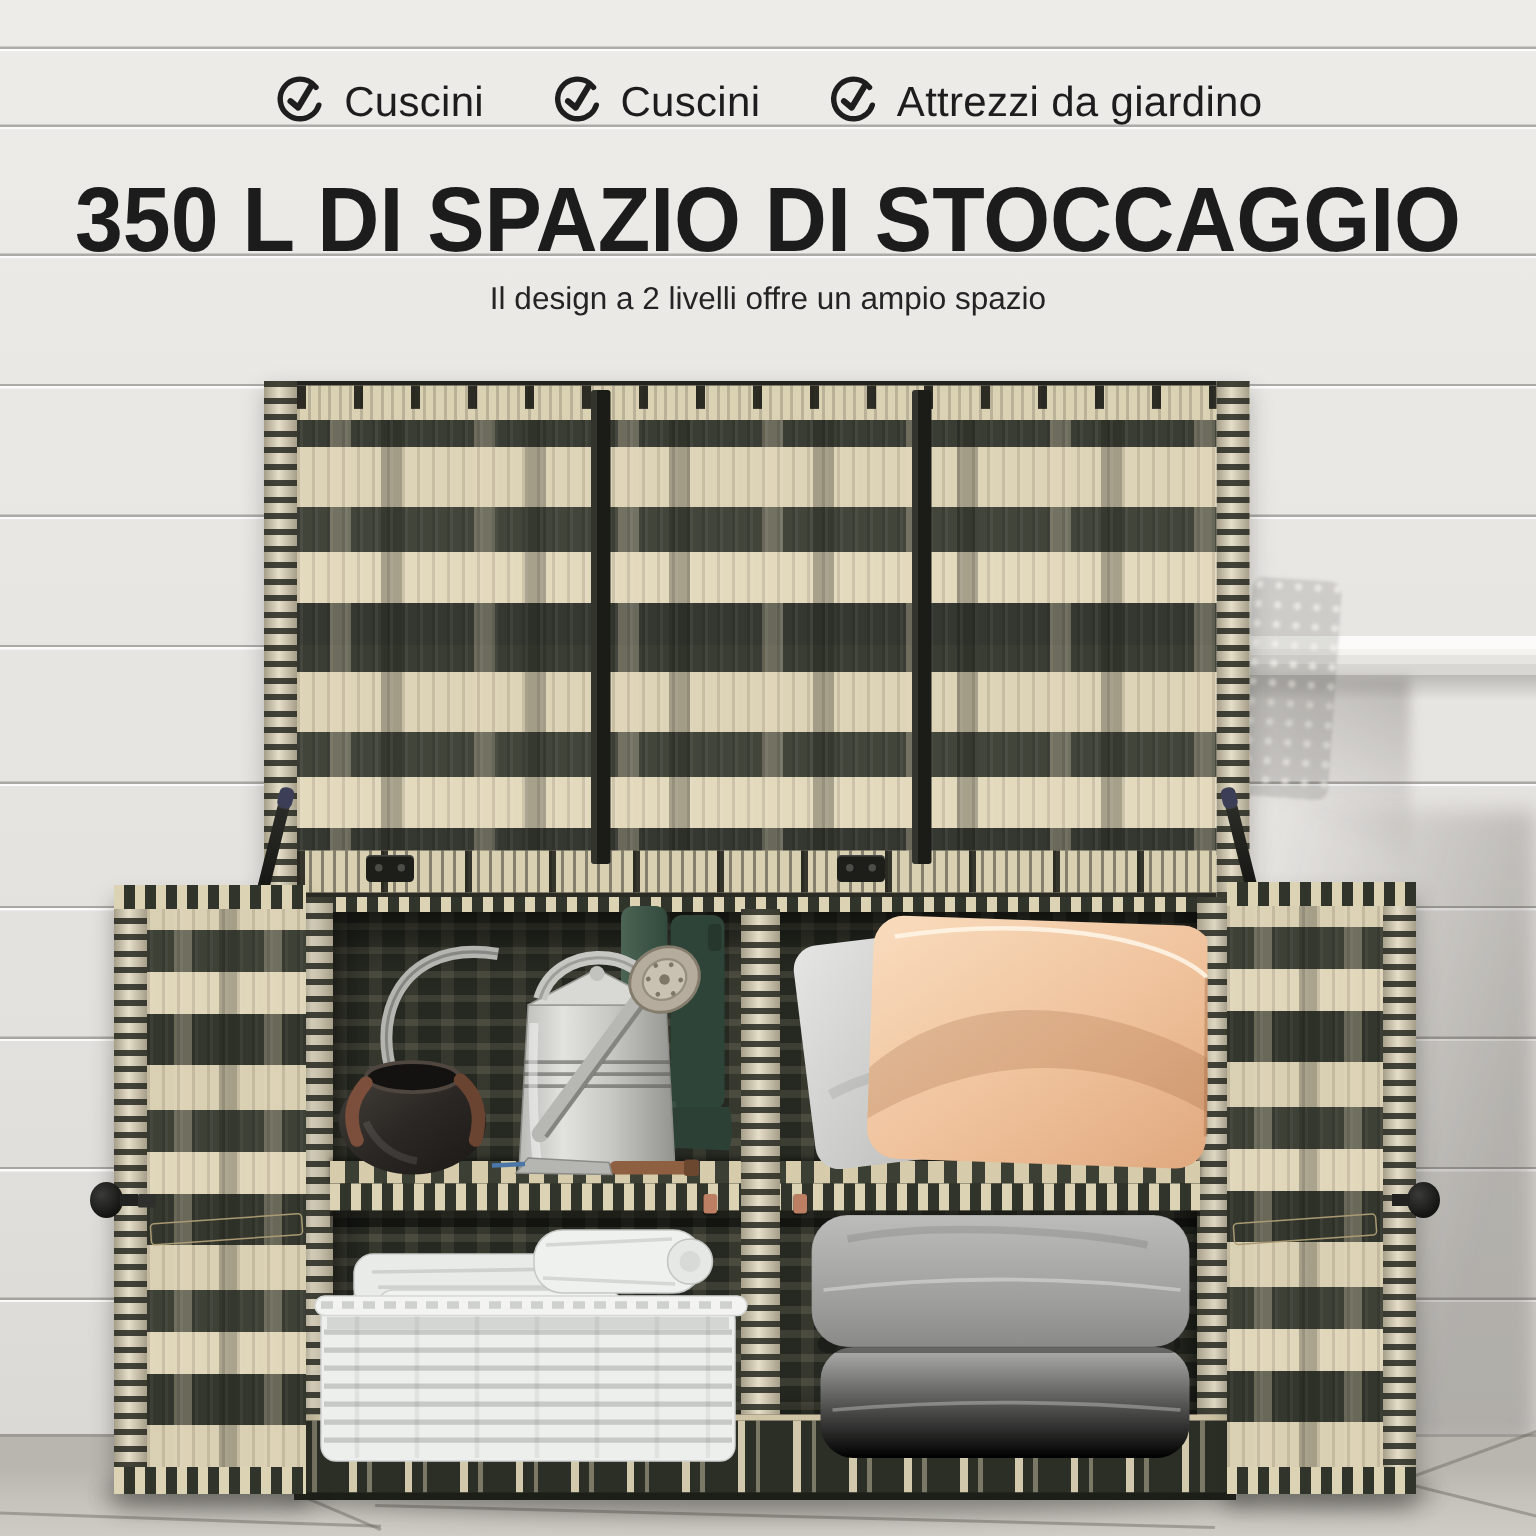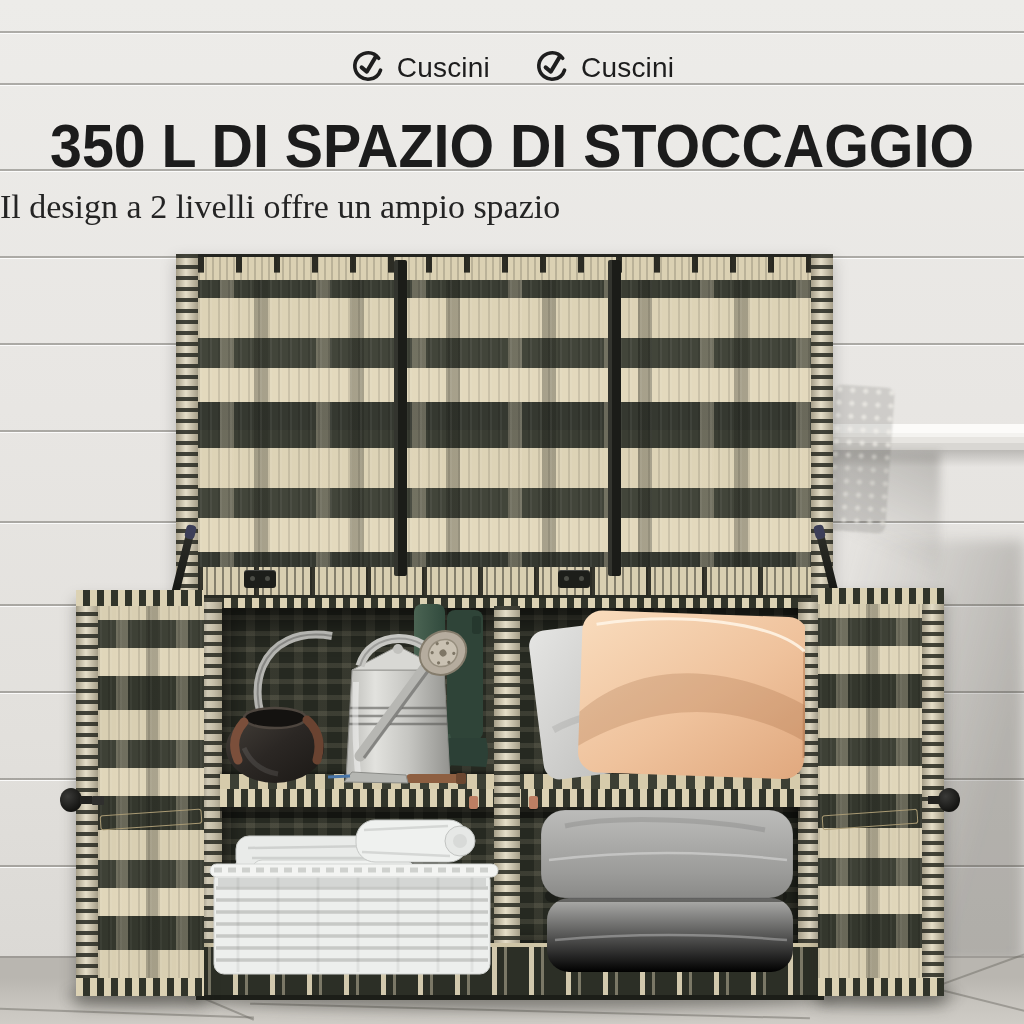--- a/index.html
+++ b/index.html
@@ -107,22 +107,22 @@
   .latch{position:absolute;width:12px;height:9px;background:#2f2f2d;border-radius:1px;}
   
   .floor-shadow{position:absolute;background:rgba(25,25,20,.38);border-radius:50%;filter:blur(7px);}
   
   .features-row{position:absolute;top:48px;left:0;right:0;display:flex;justify-content:center;
       align-items:center;gap:44px;z-index:30;}
   .feature{display:flex;align-items:flex-end;gap:11px;}
   .feature .label{font-size:28px;font-weight:500;color:var(--text);letter-spacing:.2px;}
   .headline{position:absolute;top:116px;left:0;width:100%;text-align:center;z-index:30;
       font-size:61px;line-height:1;font-weight:800;color:#1c1c1c;transform:scaleX(.94);white-space:nowrap;}
-  .subtitle{position:absolute;top:188px;left:0;width:100%;z-index:30;
-      font-size:34px;color:#242424;font-family:Liberation Serif, serif;}
+  .subtitle{position:absolute;top:188px;left:0;width:100%;text-align:center;z-index:30;
+      font-size:21px;color:#242424;}
   svg{display:block;}
   .abs{position:absolute;}
 </style>
 </head>
 <body>
 
 <div class="scene">
 
   <div class="wall"></div>
   <div class="plank" style="top:31px"></div>
@@ -358,18 +358,27 @@
     </div>
     <div class="feature">
       <svg width="36" height="36" viewBox="0 0 36 36">
         <g transform="rotate(-8 18 18)" stroke="#1e1e1e" fill="none" stroke-linecap="round">
           <circle cx="18" cy="18" r="13.2" stroke-width="3.6" stroke-dasharray="70 13" stroke-dashoffset="-6"></circle>
           <path d="M11.5 18.5 L16 23.5 L26.5 10.5" stroke-width="4" stroke-linejoin="round"></path>
         </g>
       </svg>
       <span class="label">Cuscini</span>
     </div>
+    <div class="feature">
+      <svg width="36" height="36" viewBox="0 0 36 36">
+        <g transform="rotate(-8 18 18)" stroke="#1e1e1e" fill="none" stroke-linecap="round">
+          <circle cx="18" cy="18" r="13.2" stroke-width="3.6" stroke-dasharray="70 13" stroke-dashoffset="-6"></circle>
+          <path d="M11.5 18.5 L16 23.5 L26.5 10.5" stroke-width="4" stroke-linejoin="round"></path>
+        </g>
+      </svg>
+      <span class="label">Attrezzi da giardino</span>
+    </div>
   </div>
 
   <div class="headline">350 L DI SPAZIO DI STOCCAGGIO</div>
   <div class="subtitle">Il design a 2 livelli offre un ampio spazio</div>
 
 </div>
 
 </body></html>

